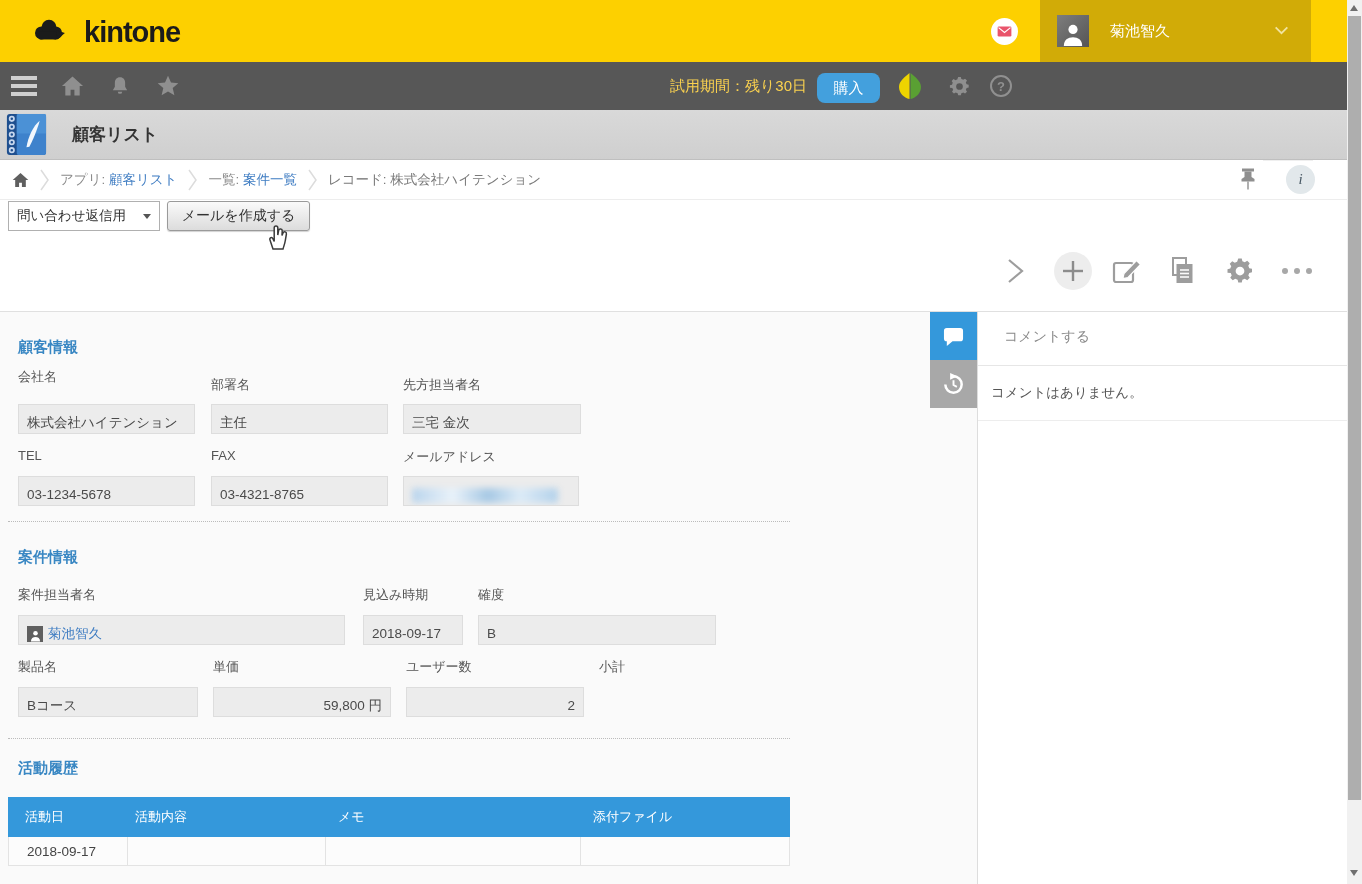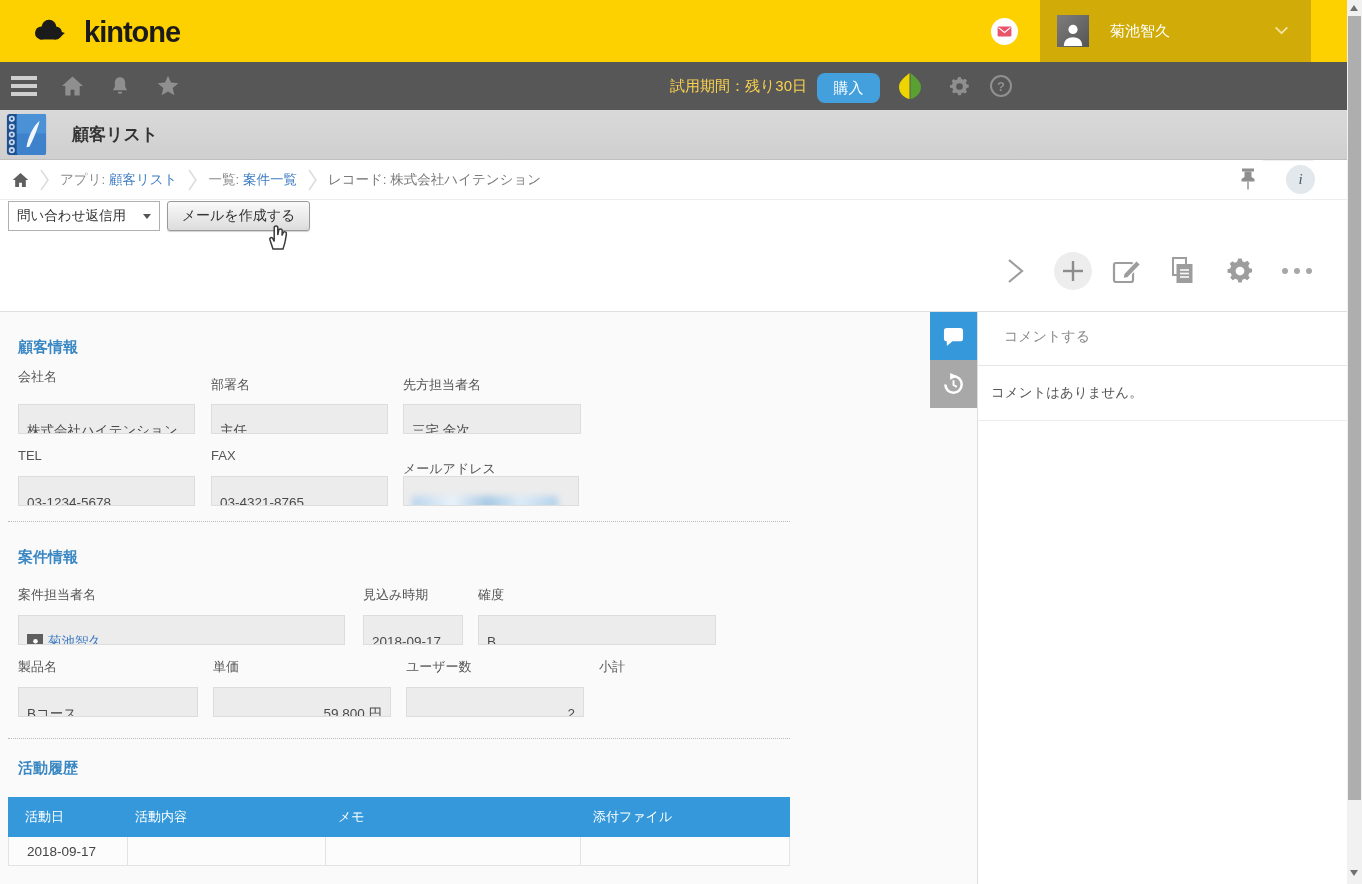--- a/index.html
+++ b/index.html
@@ -81,21 +81,21 @@
   #rt-copy { left:1170px; top:256px; }
   #rt-gear { left:1225px; top:256px; }
   #rt-more { left:1282px; top:268px; display:flex; gap:6px; }
   #rt-more i { width:6px; height:6px; border-radius:50%; background:#a8a8a8; }
 
   
   #record-body { left:0; top:311px; width:977px; height:573px; background:#fafafa; border-top:1px solid #e0e0e0; }
   .sec-title { position:absolute; font-size:15px; font-weight:bold; color:#3987c3; }
   .flabel { position:absolute; font-size:13px; color:#555; }
   .fbox { position:absolute; height:30px; background:#ececec; border:1px solid #dddddd;
-          font-size:13.5px; color:#4a4a4a; line-height:28px; padding:12px 8px; overflow:hidden; }
+          font-size:13.5px; color:#4a4a4a; line-height:28px; padding:4px 8px; overflow:hidden; }
   .fbox.right { text-align:right; }
   .dotted { position:absolute; left:8px; width:782px; border-top:1px dotted #bbb; }
   #assignee-chip { display:flex; align-items:center; gap:5px; height:28px; }
   #assignee-avatar { width:16px; height:16px; background:#5f5f5f; display:flex; align-items:flex-end; justify-content:center; }
   #email-blur { margin-top:7px; height:15px; width:146px; border-radius:2px;
                 background:linear-gradient(90deg,#b9d4ec,#e9f2fa 28%,#a6c8e4 52%,#dcebf7 74%,#b3d1ea);
                 filter:blur(3px); }
 
   
   #act-table { position:absolute; left:8px; top:485px; width:782px; }
@@ -330,21 +330,21 @@
 
   <div class="flabel" style="left:18px;  top:56px;">会社名</div>
   <div class="flabel" style="left:211px; top:64px;">部署名</div>
   <div class="flabel" style="left:403px; top:64px;">先方担当者名</div>
   <div class="fbox" style="left:18px;  top:92px; width:177px;">株式会社ハイテンション</div>
   <div class="fbox" style="left:211px; top:92px; width:177px;">主任</div>
   <div class="fbox" style="left:403px; top:92px; width:178px;">三宅 金次</div>
 
   <div class="flabel" style="left:18px;  top:136px;">TEL</div>
   <div class="flabel" style="left:211px; top:136px;">FAX</div>
-  <div class="flabel" style="left:403px; top:148px;">メールアドレス</div>
+  <div class="flabel" style="left:403px; top:136px;">メールアドレス</div>
   <div class="fbox" style="left:18px;  top:164px; width:177px;">03-1234-5678</div>
   <div class="fbox" style="left:211px; top:164px; width:177px;">03-4321-8765</div>
   <div class="fbox" style="left:403px; top:164px; width:176px;">
       <div id="email-blur"></div>
     </div>
 
   <div class="dotted" style="top:209px;"></div>
 
   <div class="sec-title" style="left:18px; top:236px;">案件情報</div>
 

